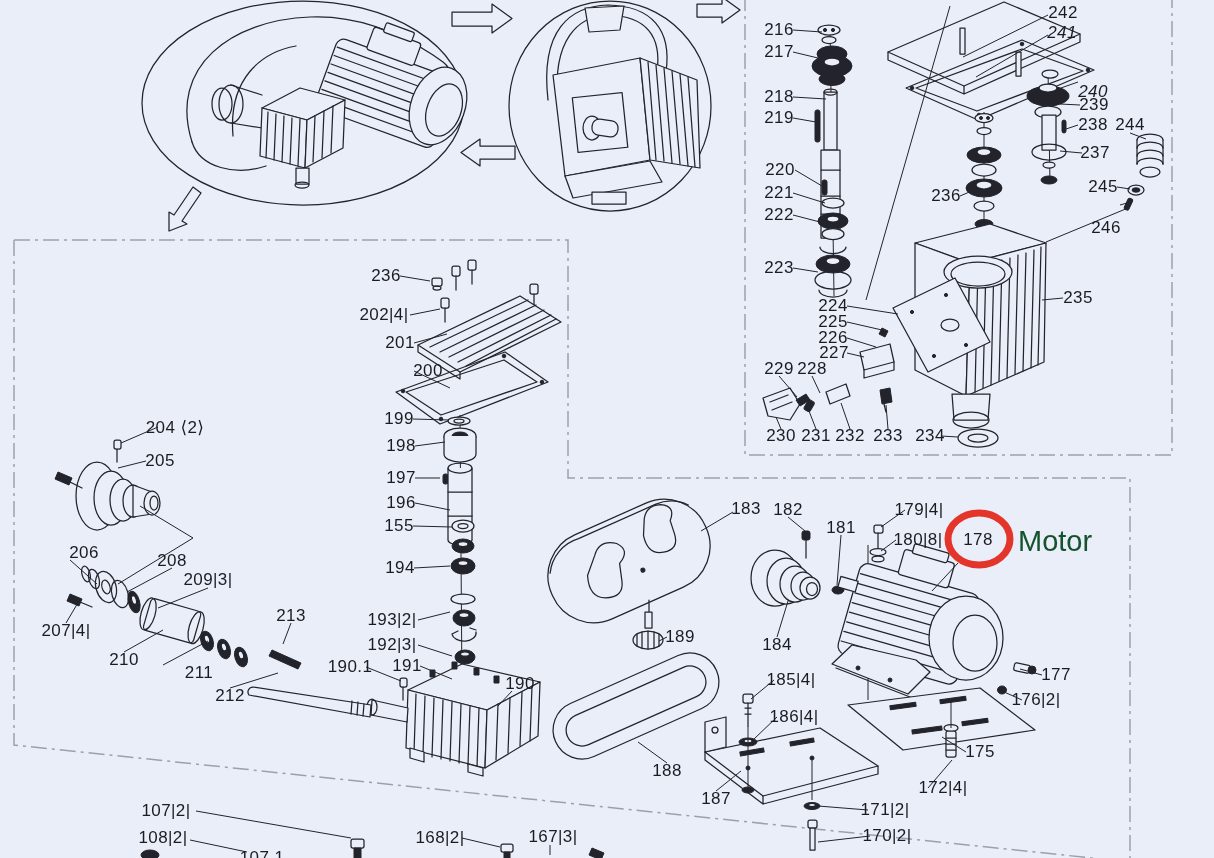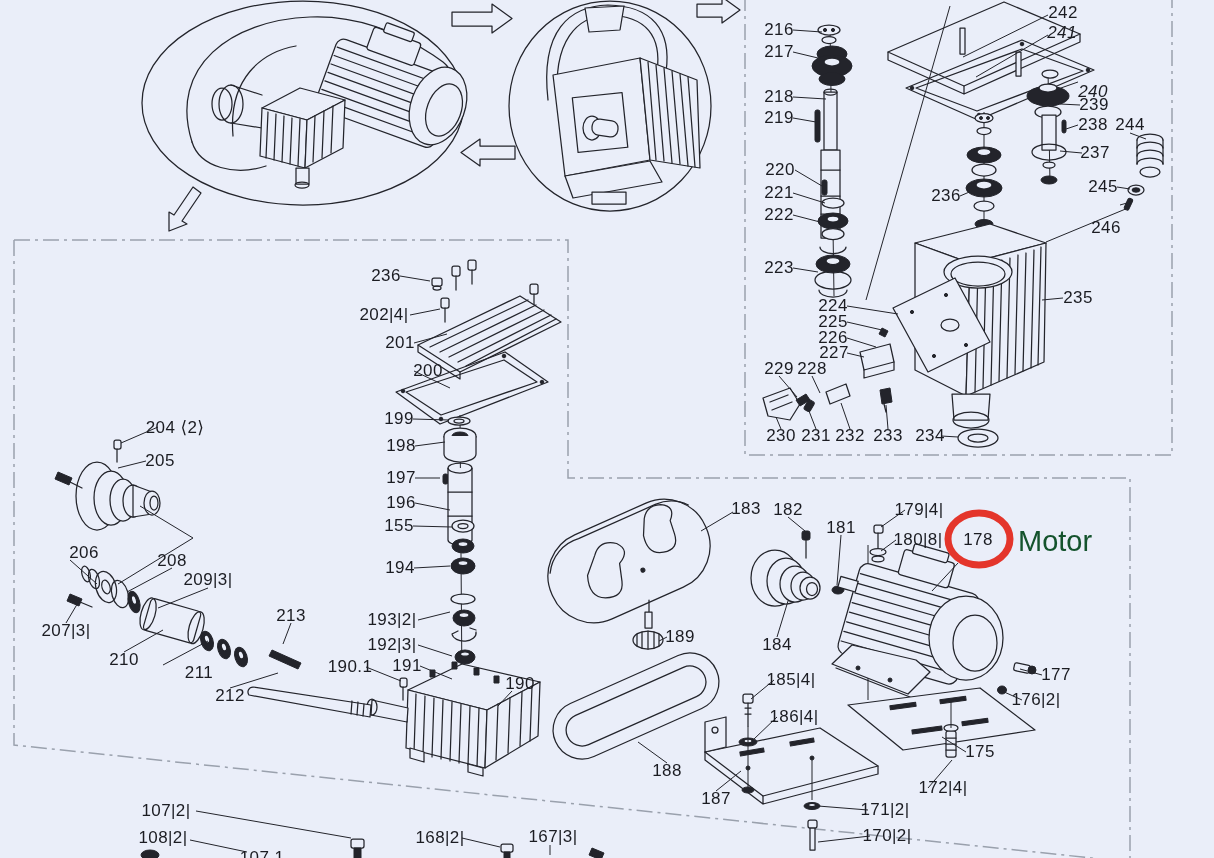--- a/index.html
+++ b/index.html
@@ -620,21 +620,21 @@
       <span class="plabel" style="left: 392px; top: 620px;">193|2|</span>
       <span class="plabel" style="left: 392px; top: 645px;">192|3|</span>
       <span class="plabel" style="left: 407px; top: 666px;">191</span>
       <span class="plabel" style="left: 350px; top: 667px;">190.1</span>
       <span class="plabel" style="left: 520px; top: 684px;">190</span>
       <span class="plabel" style="left: 175px; top: 427px;">204 ⟨2⟩</span>
       <span class="plabel" style="left: 160px; top: 461px;">205</span>
       <span class="plabel" style="left: 76px; top: 553px; margin-left: 8px;">206</span>
       <span class="plabel" style="left: 172px; top: 561px;">208</span>
       <span class="plabel" style="left: 208px; top: 580px;">209|3|</span>
-      <span class="plabel" style="left: 66px; top: 631px;">207|3|</span>
+      <span class="plabel" style="left: 66px; top: 631px;">207|4|</span>
       <span class="plabel" style="left: 124px; top: 660px;">210</span>
       <span class="plabel" style="left: 163px; top: 673px; margin-left: 36px;">211</span>
       <span class="plabel" style="left: 230px; top: 696px;">212</span>
       <span class="plabel" style="left: 291px; top: 616px;">213</span>
       <span class="plabel" style="left: 746px; top: 509px;">183</span>
       <span class="plabel" style="left: 788px; top: 510px;">182</span>
       <span class="plabel" style="left: 841px; top: 528px;">181</span>
       <span class="plabel" style="left: 919px; top: 510px;">179|4|</span>
       <span class="plabel" style="left: 918px; top: 540px;">180|8|</span>
       <span class="plabel" style="left: 978px; top: 540px;">178</span>

